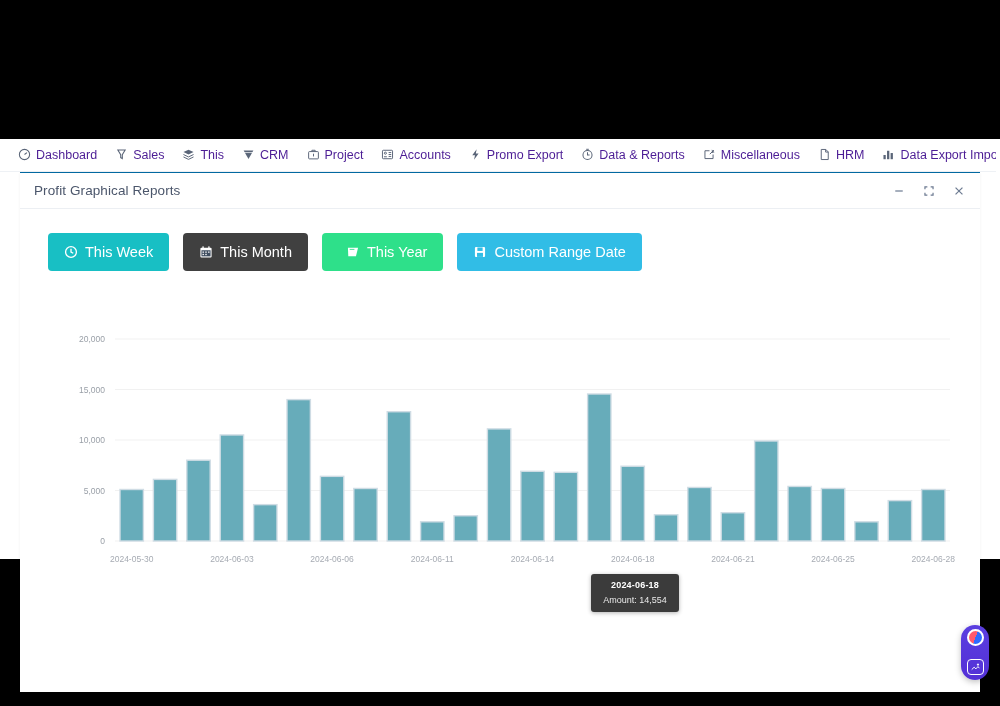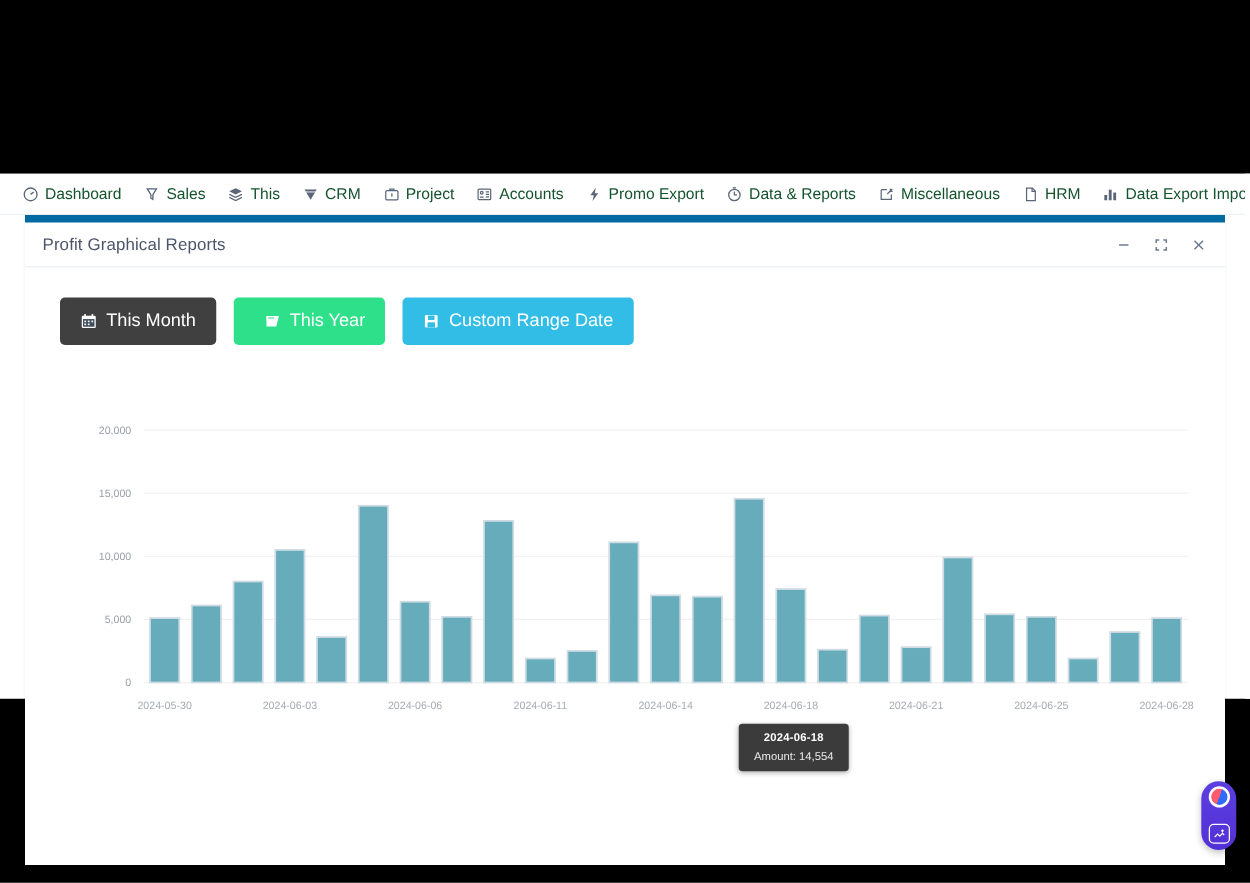--- a/index.html
+++ b/index.html
@@ -22,44 +22,44 @@
     height: 33px;
     background: #ffffff;
     display: flex;
     align-items: center;
     padding-left: 18px;
     gap: 18px;
     border-bottom: 1px solid #eef1f5;
   }
   .nav-item {
     display: flex;
-    align-items: center;
+    align-items: flex-start;
     gap: 5px;
-    color: #14532d;
+    color: #4c1d95;
     font-size: 12.5px;
     white-space: nowrap;
     cursor: pointer;
   }
   .nav-item .ico {
     display: inline-flex;
     align-items: center;
     justify-content: center;
     width: 13px; height: 13px;
     color: #5a6578;
   }
   .nav-item .ico svg { width: 13px; height: 13px; display:block; }
 
   
   .card {
     position: absolute;
     left: 20px; top: 33px;
     width: 960px;
     height: 520px;
     background: #ffffff;
-    border-top: 6px solid #0369a1;
+    border-top: 1px solid #0369a1;
     box-shadow: 0 1px 3px rgba(0,0,0,0.06);
   }
   .card-header {
     height: 36px;
     display: flex;
     align-items: center;
     padding: 0 14px 0 14px;
     border-bottom: 1px solid #eceff3;
   }
   .card-title {
@@ -337,20 +337,29 @@
           <svg viewBox="0 0 16 16" stroke="currentColor" stroke-width="1.6">
               <path d="M3.4 3.4 L12.6 12.6"></path>
               <path d="M12.6 3.4 L3.4 12.6"></path>
             </svg>
         </span>
       </div>
     </div>
 
     <div class="btn-row">
 
+      <button class="btn" style="background:#18bfc4;">
+        <span class="bico">
+          <svg viewBox="0 0 16 16" fill="none" stroke="#ffffff" stroke-width="1.5">
+              <circle cx="8" cy="8" r="6.2"></circle>
+              <path d="M8 4.4 V8 L10.6 9.4"></path>
+            </svg>
+        </span>
+        <span>This Week</span>
+      </button>
 
       <button class="btn" style="background:#404040;">
         <span class="bico">
           <svg viewBox="0 0 16 16" fill="#ffffff">
               <rect x="1.6" y="3" width="12.8" height="11.2" rx="1.2"></rect>
               <rect x="2.8" y="6" width="10.4" height="7" fill="#3f4d5f"></rect>
               <rect x="3.9" y="1.3" width="1.5" height="2.8" rx="0.6"></rect>
               <rect x="10.6" y="1.3" width="1.5" height="2.8" rx="0.6"></rect>
               <rect x="4" y="7.4" width="1.6" height="1.5"></rect>
               <rect x="7.2" y="7.4" width="1.6" height="1.5"></rect>

